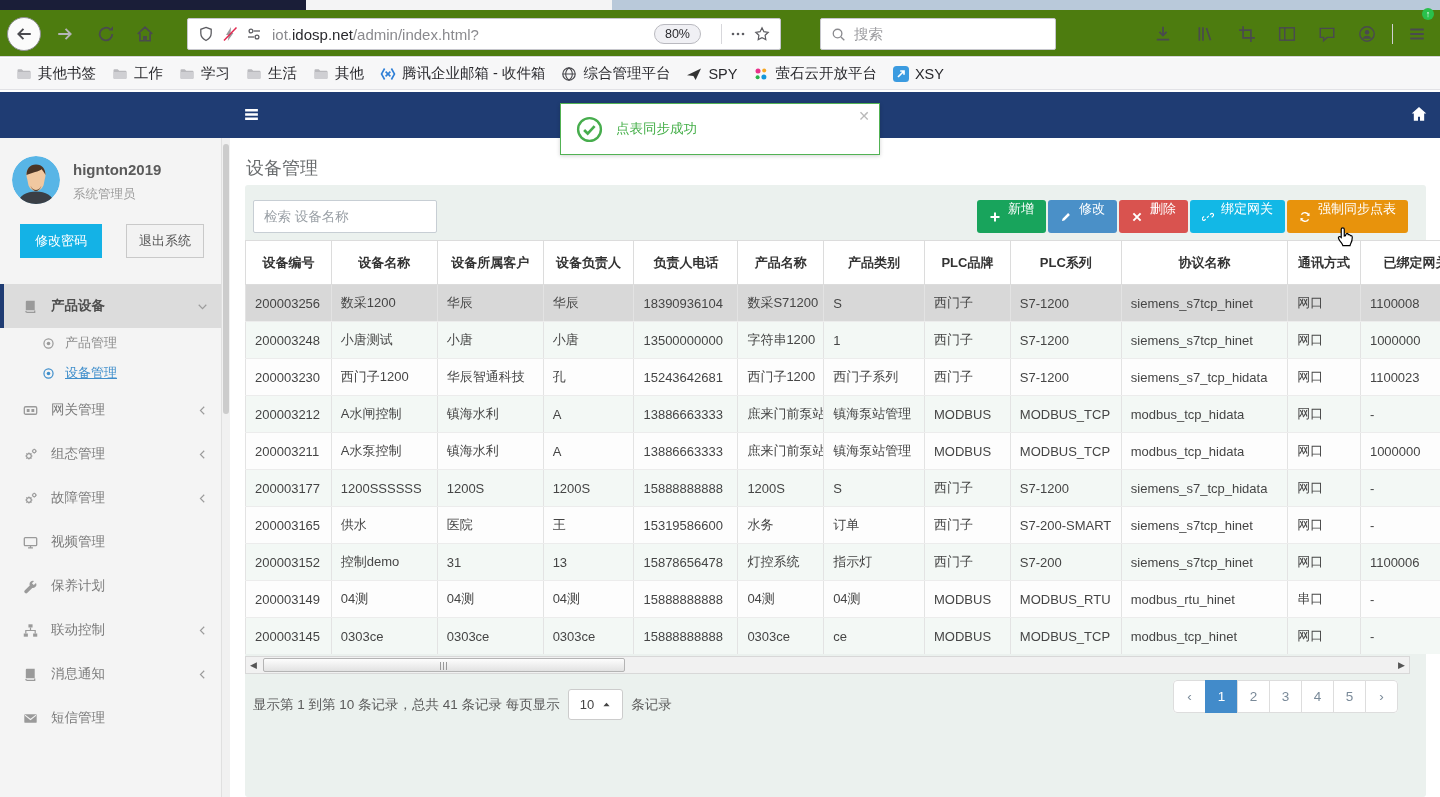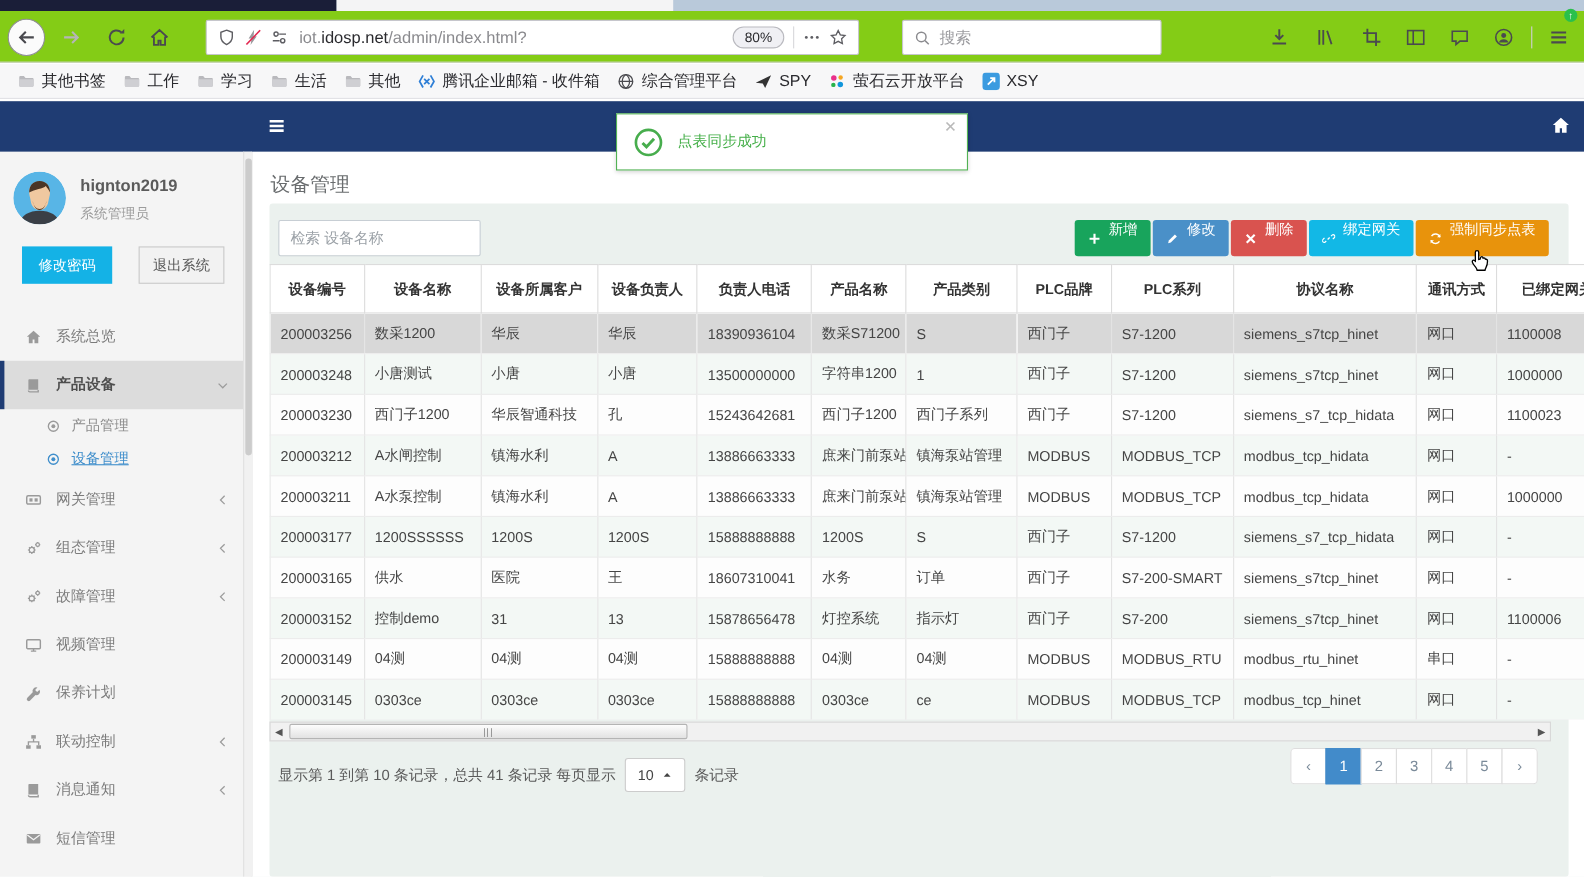--- a/index.html
+++ b/index.html
@@ -11,34 +11,34 @@
   }
   .icon { display:inline-flex; align-items:center; justify-content:center; }
   .icon svg { display:block; }
 
   
   .tabstrip { position:absolute; top:0; left:0; width:1440px; height:10px; background:#b9c9da; }
   .tabstrip .seg-dark { position:absolute; left:0; top:0; width:306px; height:10px; background:#1a1e38; }
   .tabstrip .seg-active { position:absolute; left:306px; top:0; width:306px; height:10px; background:#f4f4f5; }
 
   
-  .toolbar { position:absolute; top:10px; left:0; width:1440px; height:47px; background:#84cc16; border-bottom:1px solid #d4d4d8; }
+  .toolbar { position:absolute; top:10px; left:0; width:1440px; height:47px; background:#4d7c0f; border-bottom:1px solid #d4d4d8; }
   .tb-btn { position:absolute; top:7px; width:34px; height:34px; display:flex; align-items:center; justify-content:center; color:#4a4a4f; border-radius:3px; }
   .tb-btn svg { width:18px; height:18px; }
   .btn-back { left:7px; border:1px solid #8f8f94; border-radius:50%; background:#fbfbfb; }
   .btn-forward { left:48px; color:#b5b5b8; }
   .btn-reload { left:89px; }
   .btn-home { left:128px; }
 
   .urlbar { position:absolute; left:187px; top:8px; width:594px; height:32px; background:#fff; border:1px solid #c6c6cc; border-radius:2px; display:flex; align-items:center; padding:0 6px; }
   .urlbar .icon { width:24px; height:24px; color:#5d5d62; }
   .urlbar .icon svg { width:16px; height:16px; }
   .url-text { flex:1; font-size:15px; color:#8a8a8e; margin-left:6px; white-space:nowrap; overflow:hidden; }
   .url-text .domain { color:#2a2a2e; }
-  .zoom-pill { font-size:12.5px; color:#2a2a2e; border:1px solid #b9b9bf; border-radius:10px; padding:2px 10px; background:#f0f0f4; margin:0 4px; }
+  .zoom-pill { font-size:12.5px; color:#2a2a2e; border:1px solid #b9b9bf; border-radius:10px; padding:2px 10px; background:#f0f0f4; margin:0 16px; }
   .url-sep { width:1px; height:20px; background:#d7d7db; margin:0 4px; }
 
   .searchbar { position:absolute; left:820px; top:8px; width:236px; height:32px; background:#fff; border:1px solid #c6c6cc; border-radius:2px; display:flex; align-items:center; padding:0 8px; }
   .searchbar .icon { color:#8a8a8e; width:18px; height:18px; }
   .searchbar .icon svg { width:15px; height:15px; }
   .search-ph { font-size:14.5px; color:#9b9b9f; margin-left:7px; }
 
   .tb-right { color:#4a4a4f; }
   .i-download { left:1146px; } .i-library { left:1188px; } .i-shot { left:1230px; }
   .i-panel { left:1270px; } .i-msg { left:1310px; } .i-account { left:1350px; }
@@ -389,28 +389,20 @@
     <div>
       <div class="p-name">hignton2019</div>
       <div class="p-role">系统管理员</div>
     </div>
   </div>
   <div class="profile-btns">
     <button class="btn-cyan">修改密码</button>
     <button class="btn-gray">退出系统</button>
   </div>
   <div class="side-menu">
-      <div class="menu-item">
-        <span class="icon">
-          <svg viewBox="0 0 16 16">
-            <path d="M8 1.8L1.5 7.6h1.9V14h3.7v-3.6h1.8V14h3.7V7.6h1.9z" fill="currentColor"></path>
-          </svg>
-        </span>
-        <span>系统总览</span>
-      </div>
       <div class="menu-item active">
         <span class="icon">
           <svg viewBox="0 0 16 16">
             <path d="M4 1.8c-.6 0-1 .4-1 1v9.4c.3-.2.6-.2 1-.2h8.5V1.8z" fill="currentColor"></path>
             <path d="M3 12.8c0 .8.7 1.4 1.5 1.4h8v-2" stroke="currentColor" stroke-width="1.3" fill="none"></path>
           </svg>
         </span>
         <span>产品设备</span>
         <span class="icon chev">
           <svg viewBox="0 0 16 16">
@@ -703,21 +695,21 @@
             <td>S7-1200</td>
             <td>siemens_s7_tcp_hidata</td>
             <td>网口</td>
             <td>-</td>
           </tr>
           <tr>
             <td>200003165</td>
             <td>供水</td>
             <td>医院</td>
             <td>王</td>
-            <td>18607310041</td>
+            <td>15319586600</td>
             <td>水务</td>
             <td>订单</td>
             <td>西门子</td>
             <td>S7-200-SMART</td>
             <td>siemens_s7tcp_hinet</td>
             <td>网口</td>
             <td>-</td>
           </tr>
           <tr class="stripe">
             <td>200003152</td>

